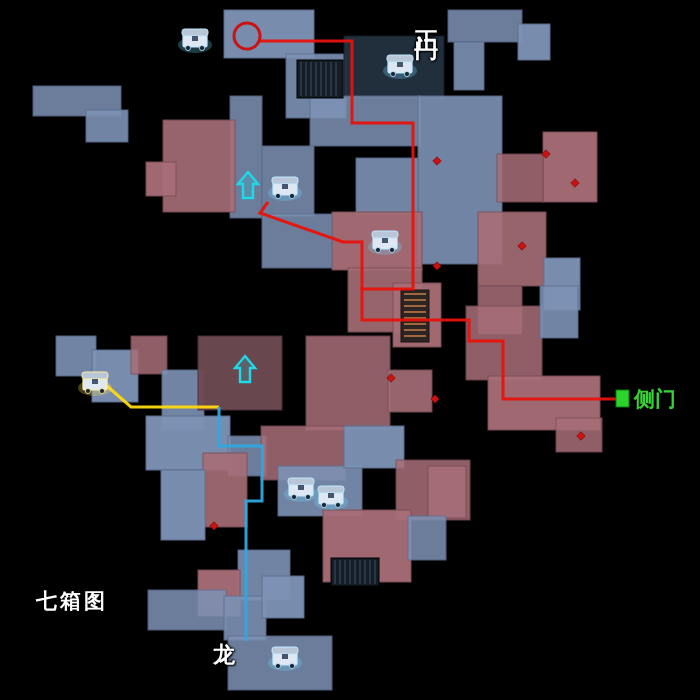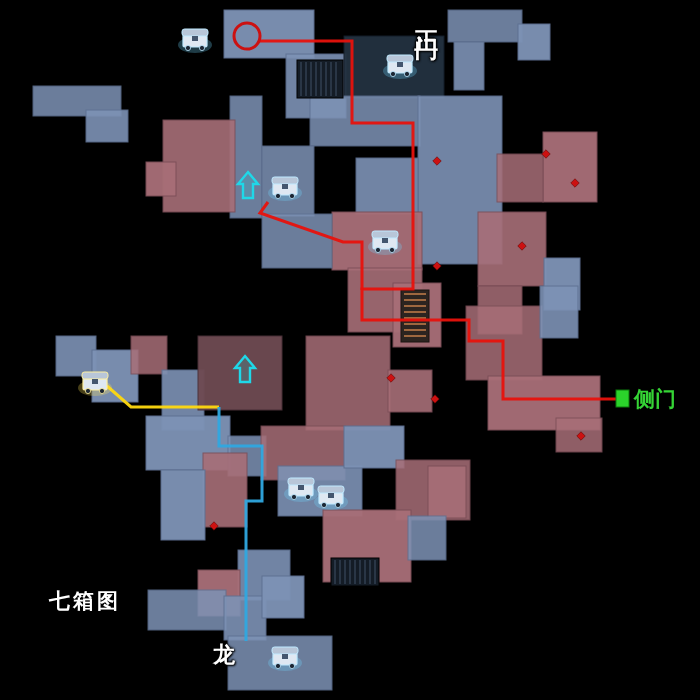--- a/index.html
+++ b/index.html
@@ -8,21 +8,21 @@
     overflow:hidden;font-family:Liberation Sans, sans-serif;padding-left:36px;
   }
   #map-svg{position:absolute;left:0;top:0;width:700px;height:700px;}
   .lbl{
     position:absolute;color:#fff;font-weight:bold;
     text-shadow:0 0 3px #000,1px 1px 2px #000,-1px -1px 2px #000;
     white-space:pre;line-height:1.05;
   }
   .lbl-main-gate{left:414px;top:12px;font-size:24px;writing-mode:vertical-rl;letter-spacing:4px;}
   .lbl-side-door{left:634px;top:388px;font-size:21px;color:#35d435;}
-  .lbl-map-title{left:49px;top:590px;font-size:21px;letter-spacing:3px;}
+  .lbl-map-title{left:36px;top:590px;font-size:21px;letter-spacing:3px;}
   .lbl-dragon{left:213px;top:643px;font-size:22px;}
 </style>
 </head>
 <body>
 
 <div class="stage">
   <svg id="map-svg" viewBox="0 0 700 700">
       <rect x="33" y="86" width="88" height="30" fill="#7d92b5" stroke="#5e7191" stroke-width="1" opacity="0.86"></rect>
       <rect x="86" y="110" width="42" height="32" fill="#7d92b5" stroke="#5e7191" stroke-width="1" opacity="0.91"></rect>
       <rect x="224" y="10" width="90" height="48" fill="#7d92b5" stroke="#5e7191" stroke-width="1" opacity="0.96"></rect>

